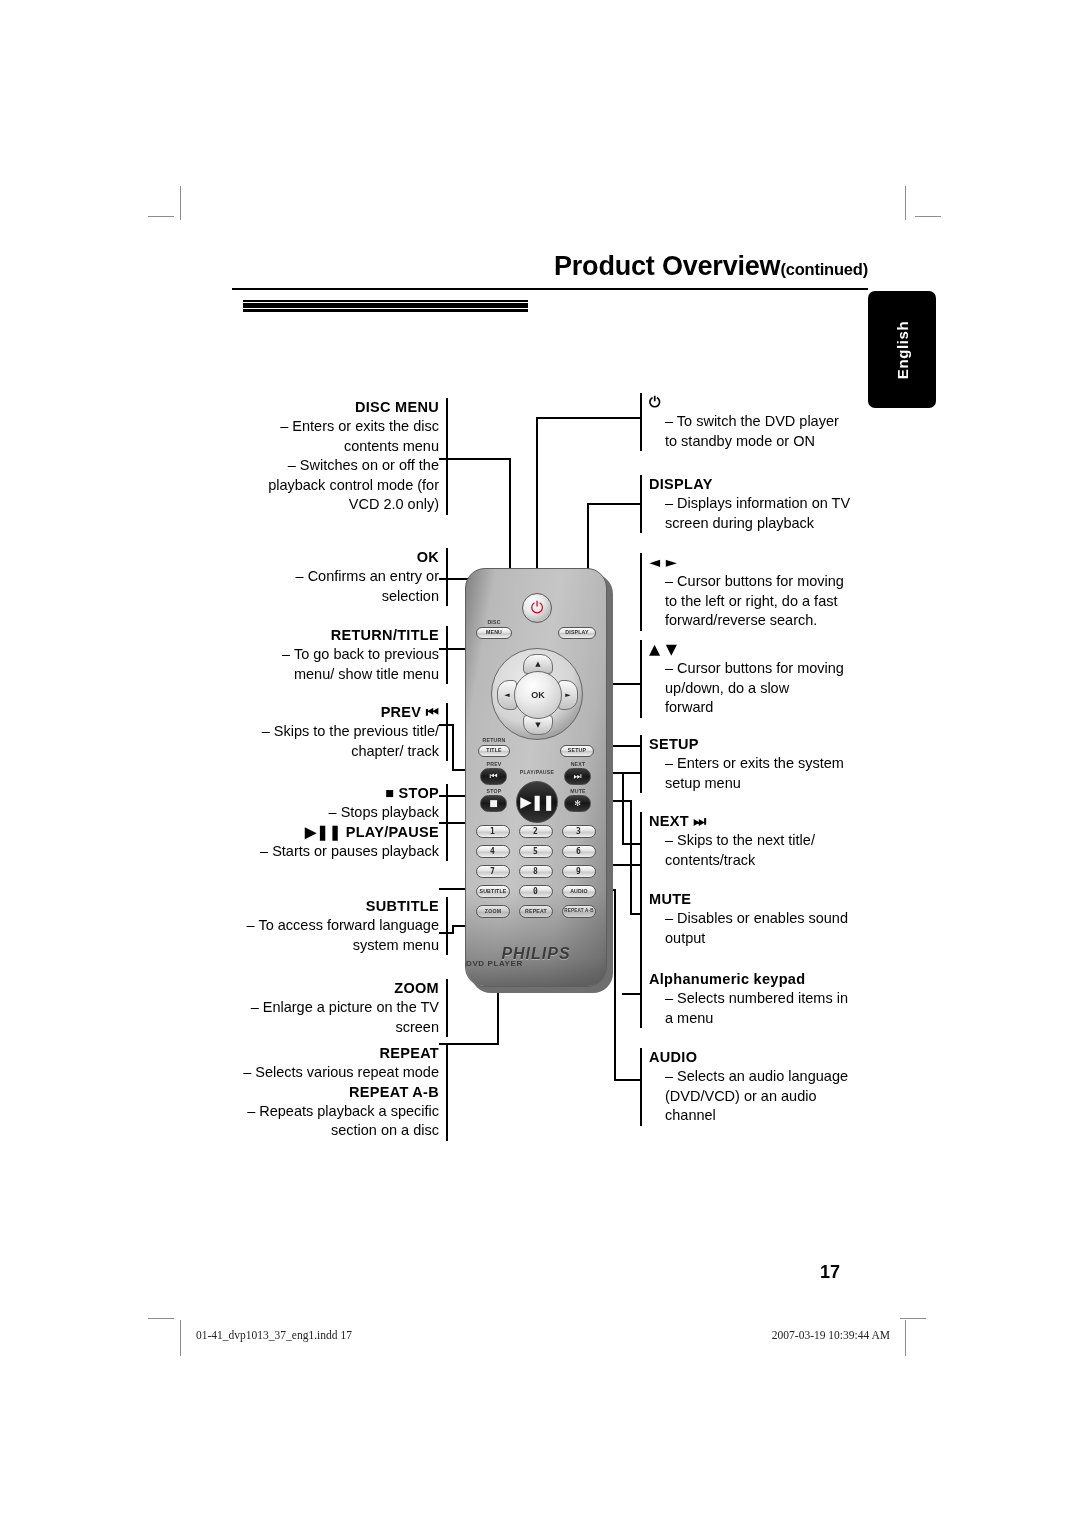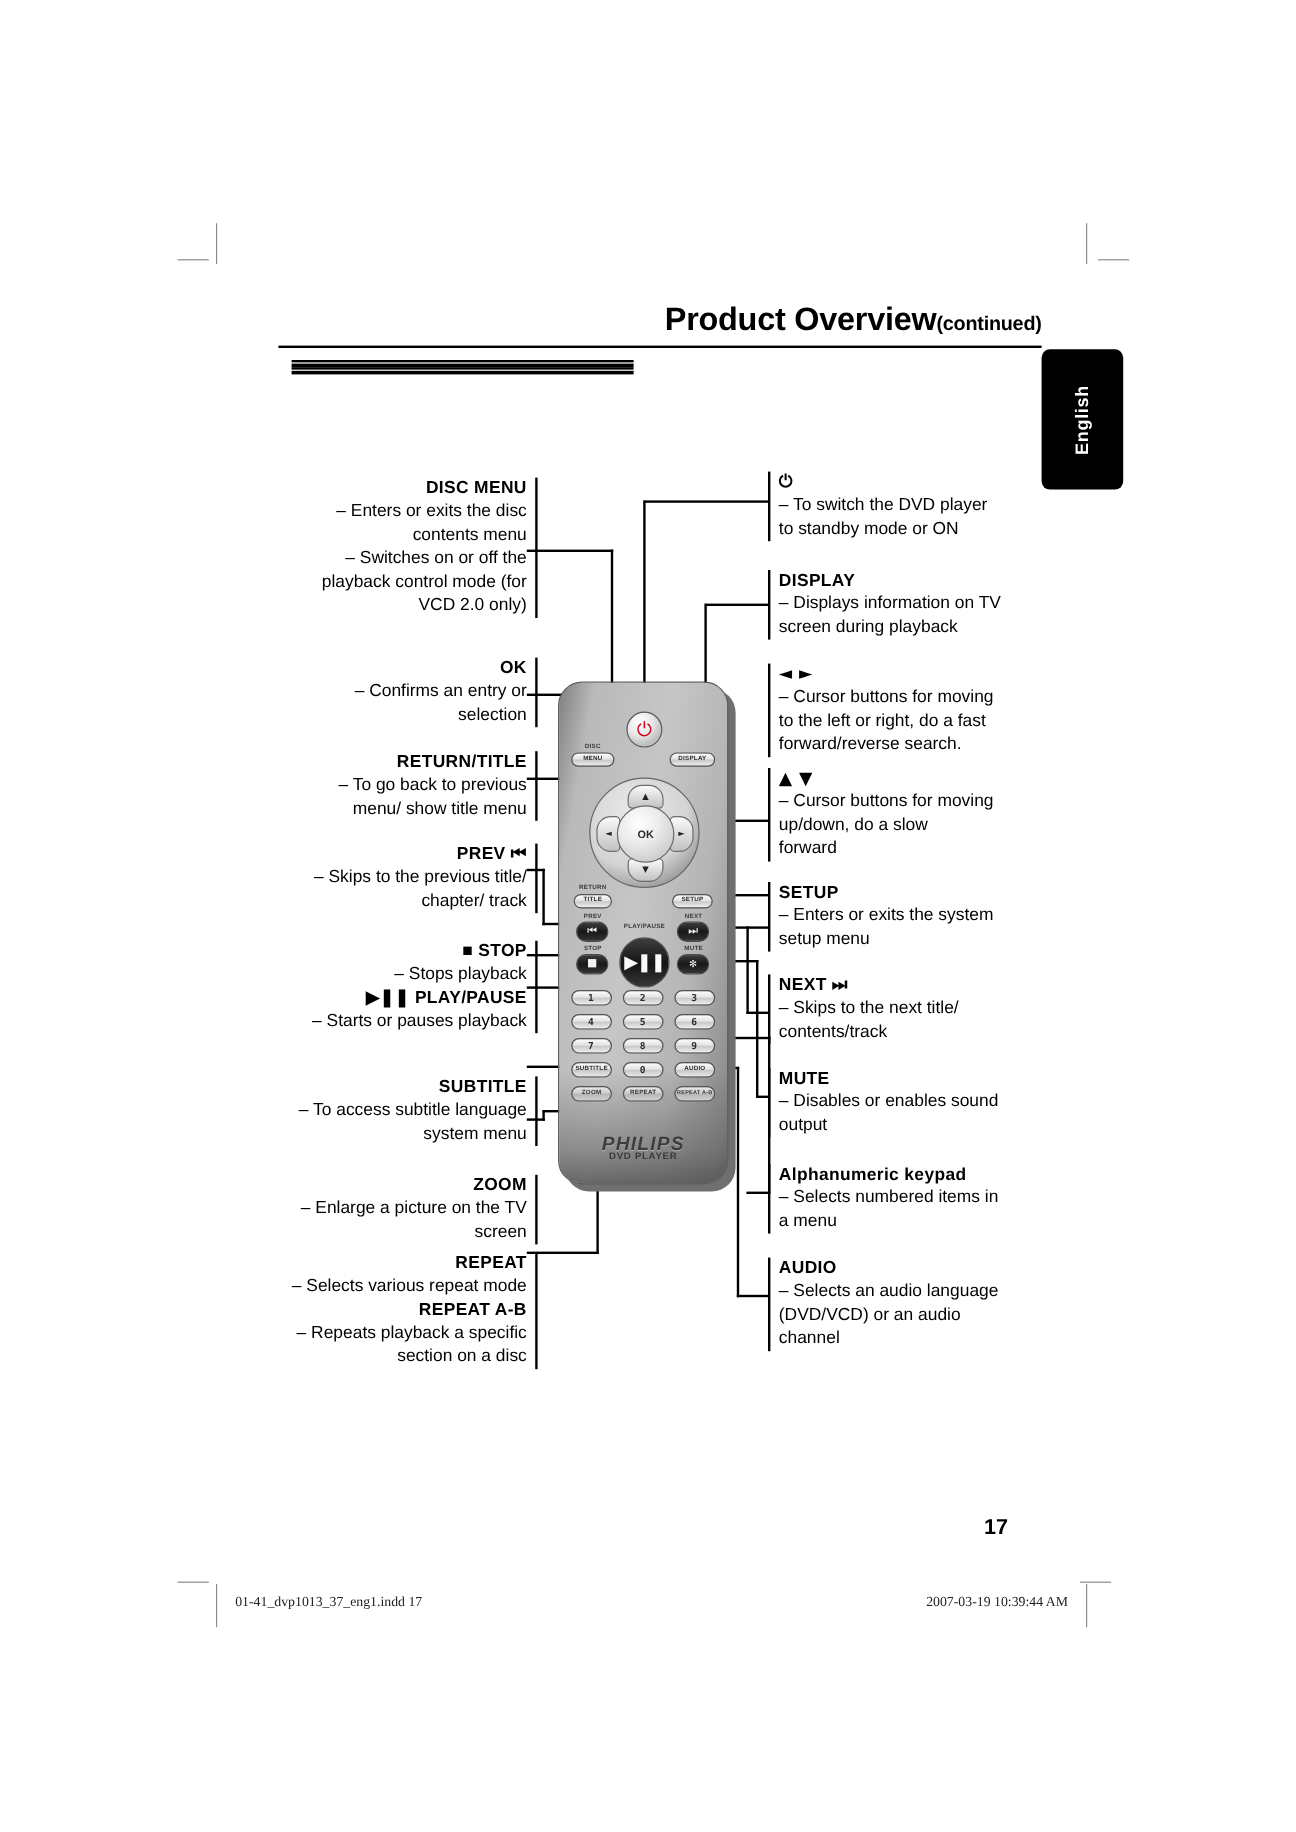--- a/index.html
+++ b/index.html
@@ -99,20 +99,21 @@
     font-size: 14.5px;
     line-height: 19.5px;
   }
   .col-left .hd, .col-left .bd { text-align: right; }
   .col-left { padding-right: 7px; border-right: 2px solid #000; }
   .col-right { padding-left: 7px; border-left: 2px solid #000; }
   .col-right .hd, .col-right .bd { text-align: left; }
   .col-right .bd {
     padding-left: 20px;
     text-indent: -20px;
+    margin-left: 16px;
   }
   .glyph { font-family: "DejaVu Sans", sans-serif; font-size: 13px; }
 
   
   .ld { position: absolute; background: #000; }
   .ld-h { height: 2px; }
   .ld-v { width: 2px; }
 
   
   #remote {
@@ -259,21 +260,20 @@
     text-align: center;
     font-size: 16px;
     font-weight: bold;
     letter-spacing: 1px;
     color: #3c3c3c;
     text-shadow: 0 1px 0 rgba(255,255,255,0.35);
   }
   #sub-brand {
     position: absolute;
     left: 0; right: 0; top: 372px;
-    text-align: center;
     font-size: 8px;
     font-weight: bold;
     letter-spacing: 0.6px;
     color: #3a3a3a;
   }
 
   
   #page-number {
     position: absolute;
     left: 820px;
@@ -351,21 +351,21 @@
 
 <div class="callout col-left" style="left:239px; top:784px; width:200px;">
   <div class="hd">■ STOP</div>
   <div class="bd">– Stops playback</div>
   <div class="hd">▶❚❚ PLAY/PAUSE</div>
   <div class="bd">– Starts or pauses playback</div>
 </div>
 
 <div class="callout col-left" style="left:239px; top:897px; width:200px;">
   <div class="hd">SUBTITLE</div>
-  <div class="bd">– To access subtitle language</div>
+  <div class="bd">– To access forward language</div>
   <div class="bd">system menu</div>
 </div>
 
 <div class="callout col-left" style="left:239px; top:979px; width:200px;">
   <div class="hd">ZOOM</div>
   <div class="bd">– Enlarge a picture on the TV</div>
   <div class="bd">screen</div>
 </div>
 
 <div class="callout col-left" style="left:239px; top:1044px; width:200px;">

